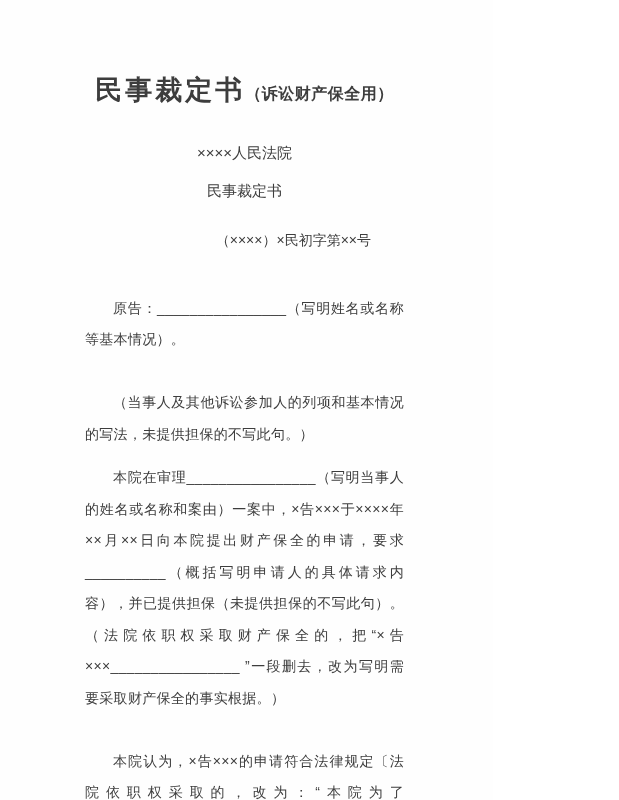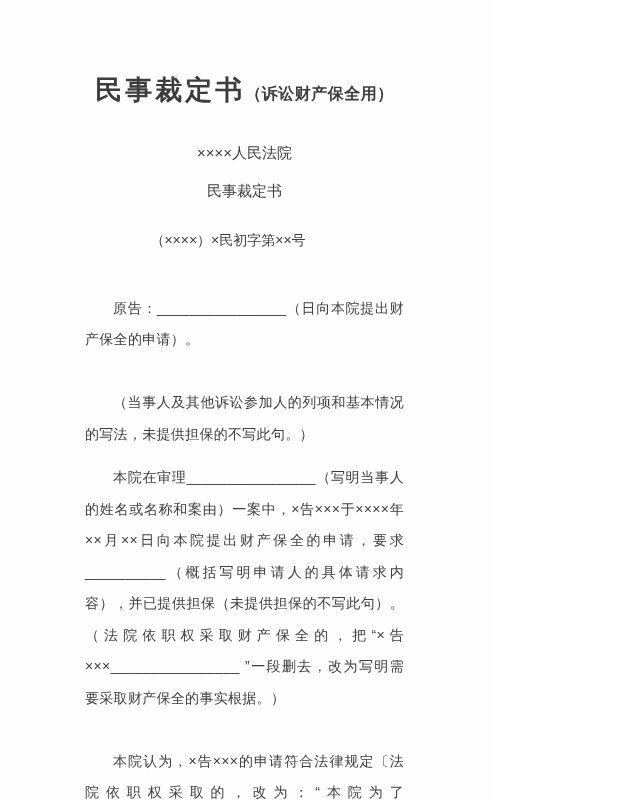--- a/index.html
+++ b/index.html
@@ -37,21 +37,21 @@
   .center-line {
     margin: 0;
     text-align: center;
     font-size: 15px;
     line-height: 31.5px;
   }
   .court-line { margin-top: 24px; }
   .doctype-line { margin-top: 6px; }
   .caseno-line {
     margin: 19px 0 0 0;
-    text-align: center;
+    text-align: right;
     padding-right: 33px;
     font-size: 14px;
     line-height: 31.5px;
   }
   .body-par {
     margin: 0;
     font-size: 14px;
     line-height: 31.5px;
     text-align: justify;
     letter-spacing: 0.3px;
@@ -67,21 +67,21 @@
 <div class="page">
 
   <h1 class="doc-title"><span class="title-main">民事裁定书</span><span class="title-sub">（诉讼财产保全用）</span></h1>
 
   <p class="center-line court-line">××××人民法院</p>
 
   <p class="center-line doctype-line">民事裁定书</p>
 
   <p class="caseno-line">（××××）×民初字第××号</p>
 
-  <p class="body-par indent gap-lg">原告：________________（日向本院提出财产保全的申请）。</p>
+  <p class="body-par indent gap-lg">原告：________________（写明姓名或名称等基本情况）。</p>
 
 
   <p class="body-par indent gap">（当事人及其他诉讼参加人的列项和基本情况的写法，未提供担保的不写此句。）</p>
 
   <p class="body-par indent no-gap">本院在审理________________（写明当事人的姓名或名称和案由）一案中，×告×××于××××年××月××日向本院提出财产保全的申请，要求__________（概括写明申请人的具体请求内容），并已提供担保（未提供担保的不写此句）。（法院依职权采取财产保全的，把“×告×××________________ ”一段删去，改为写明需要采取财产保全的事实根据。）</p>
 
   <p class="body-par indent gap">本院认为，×告×××的申请符合法律规定〔法院依职权采取的，改为：“本院为了________________（日向本院提出财产保全的申请）”〕。依照__________</p>
 
 </div>
 

